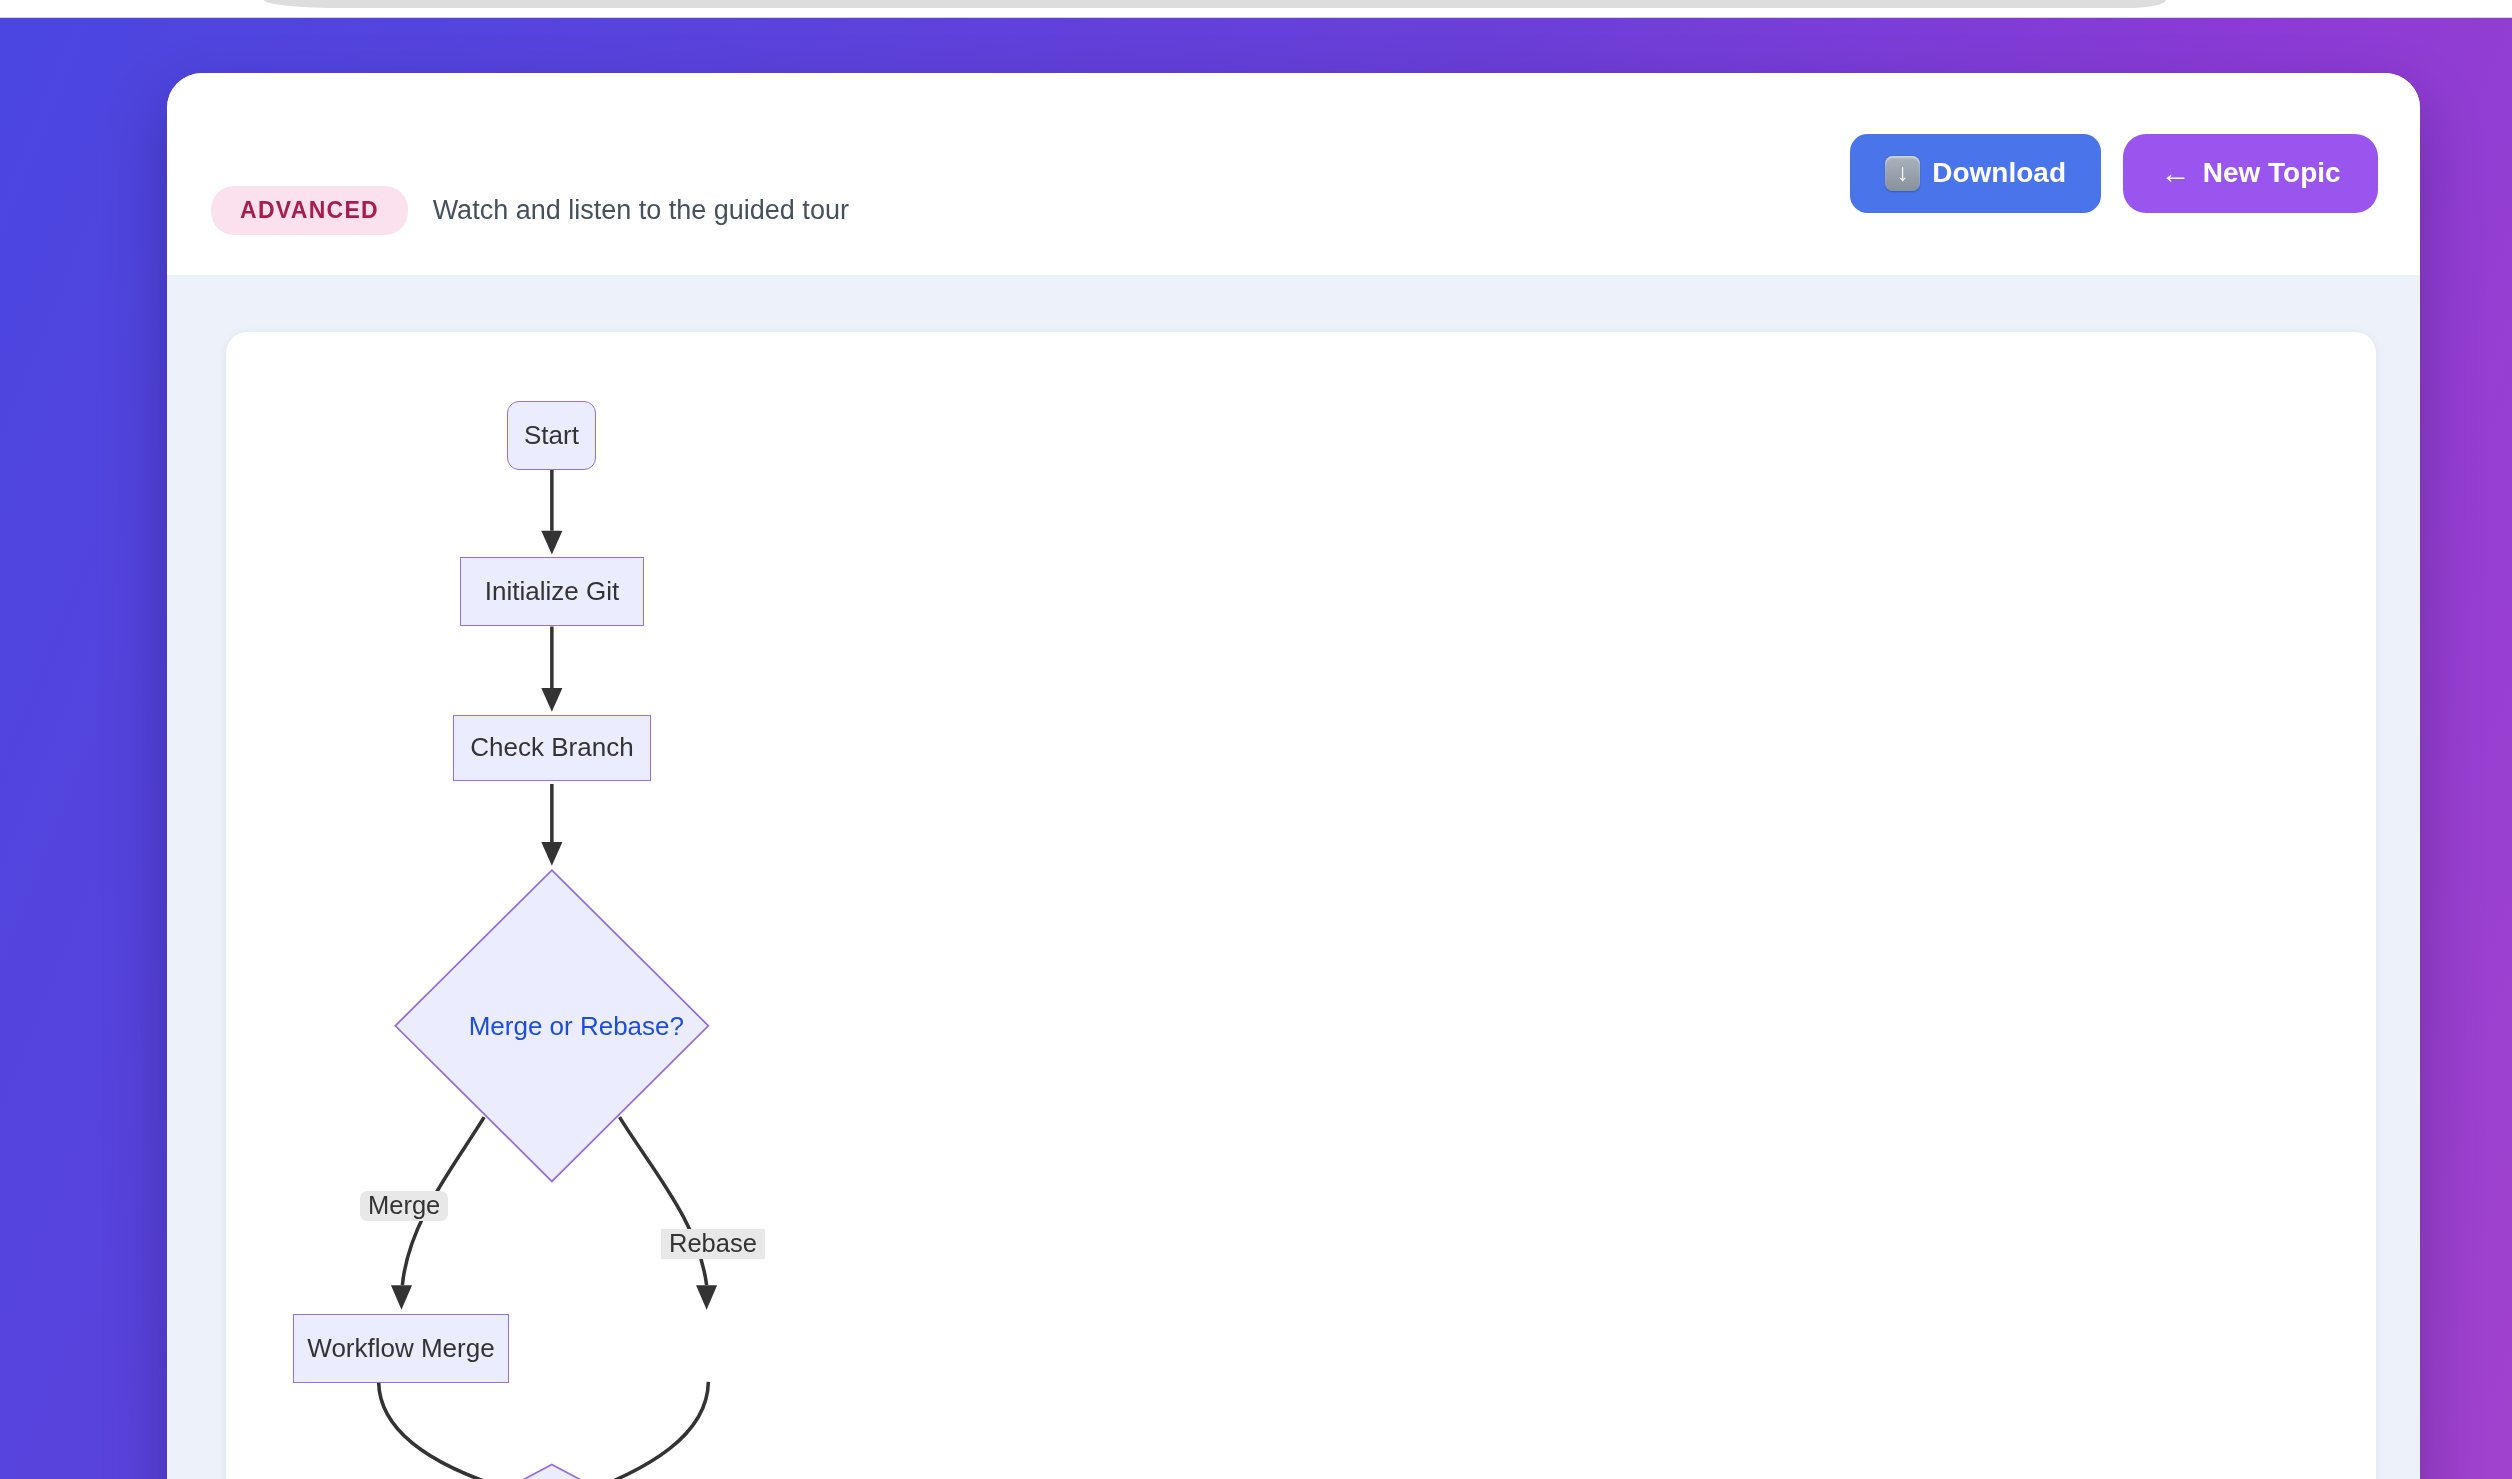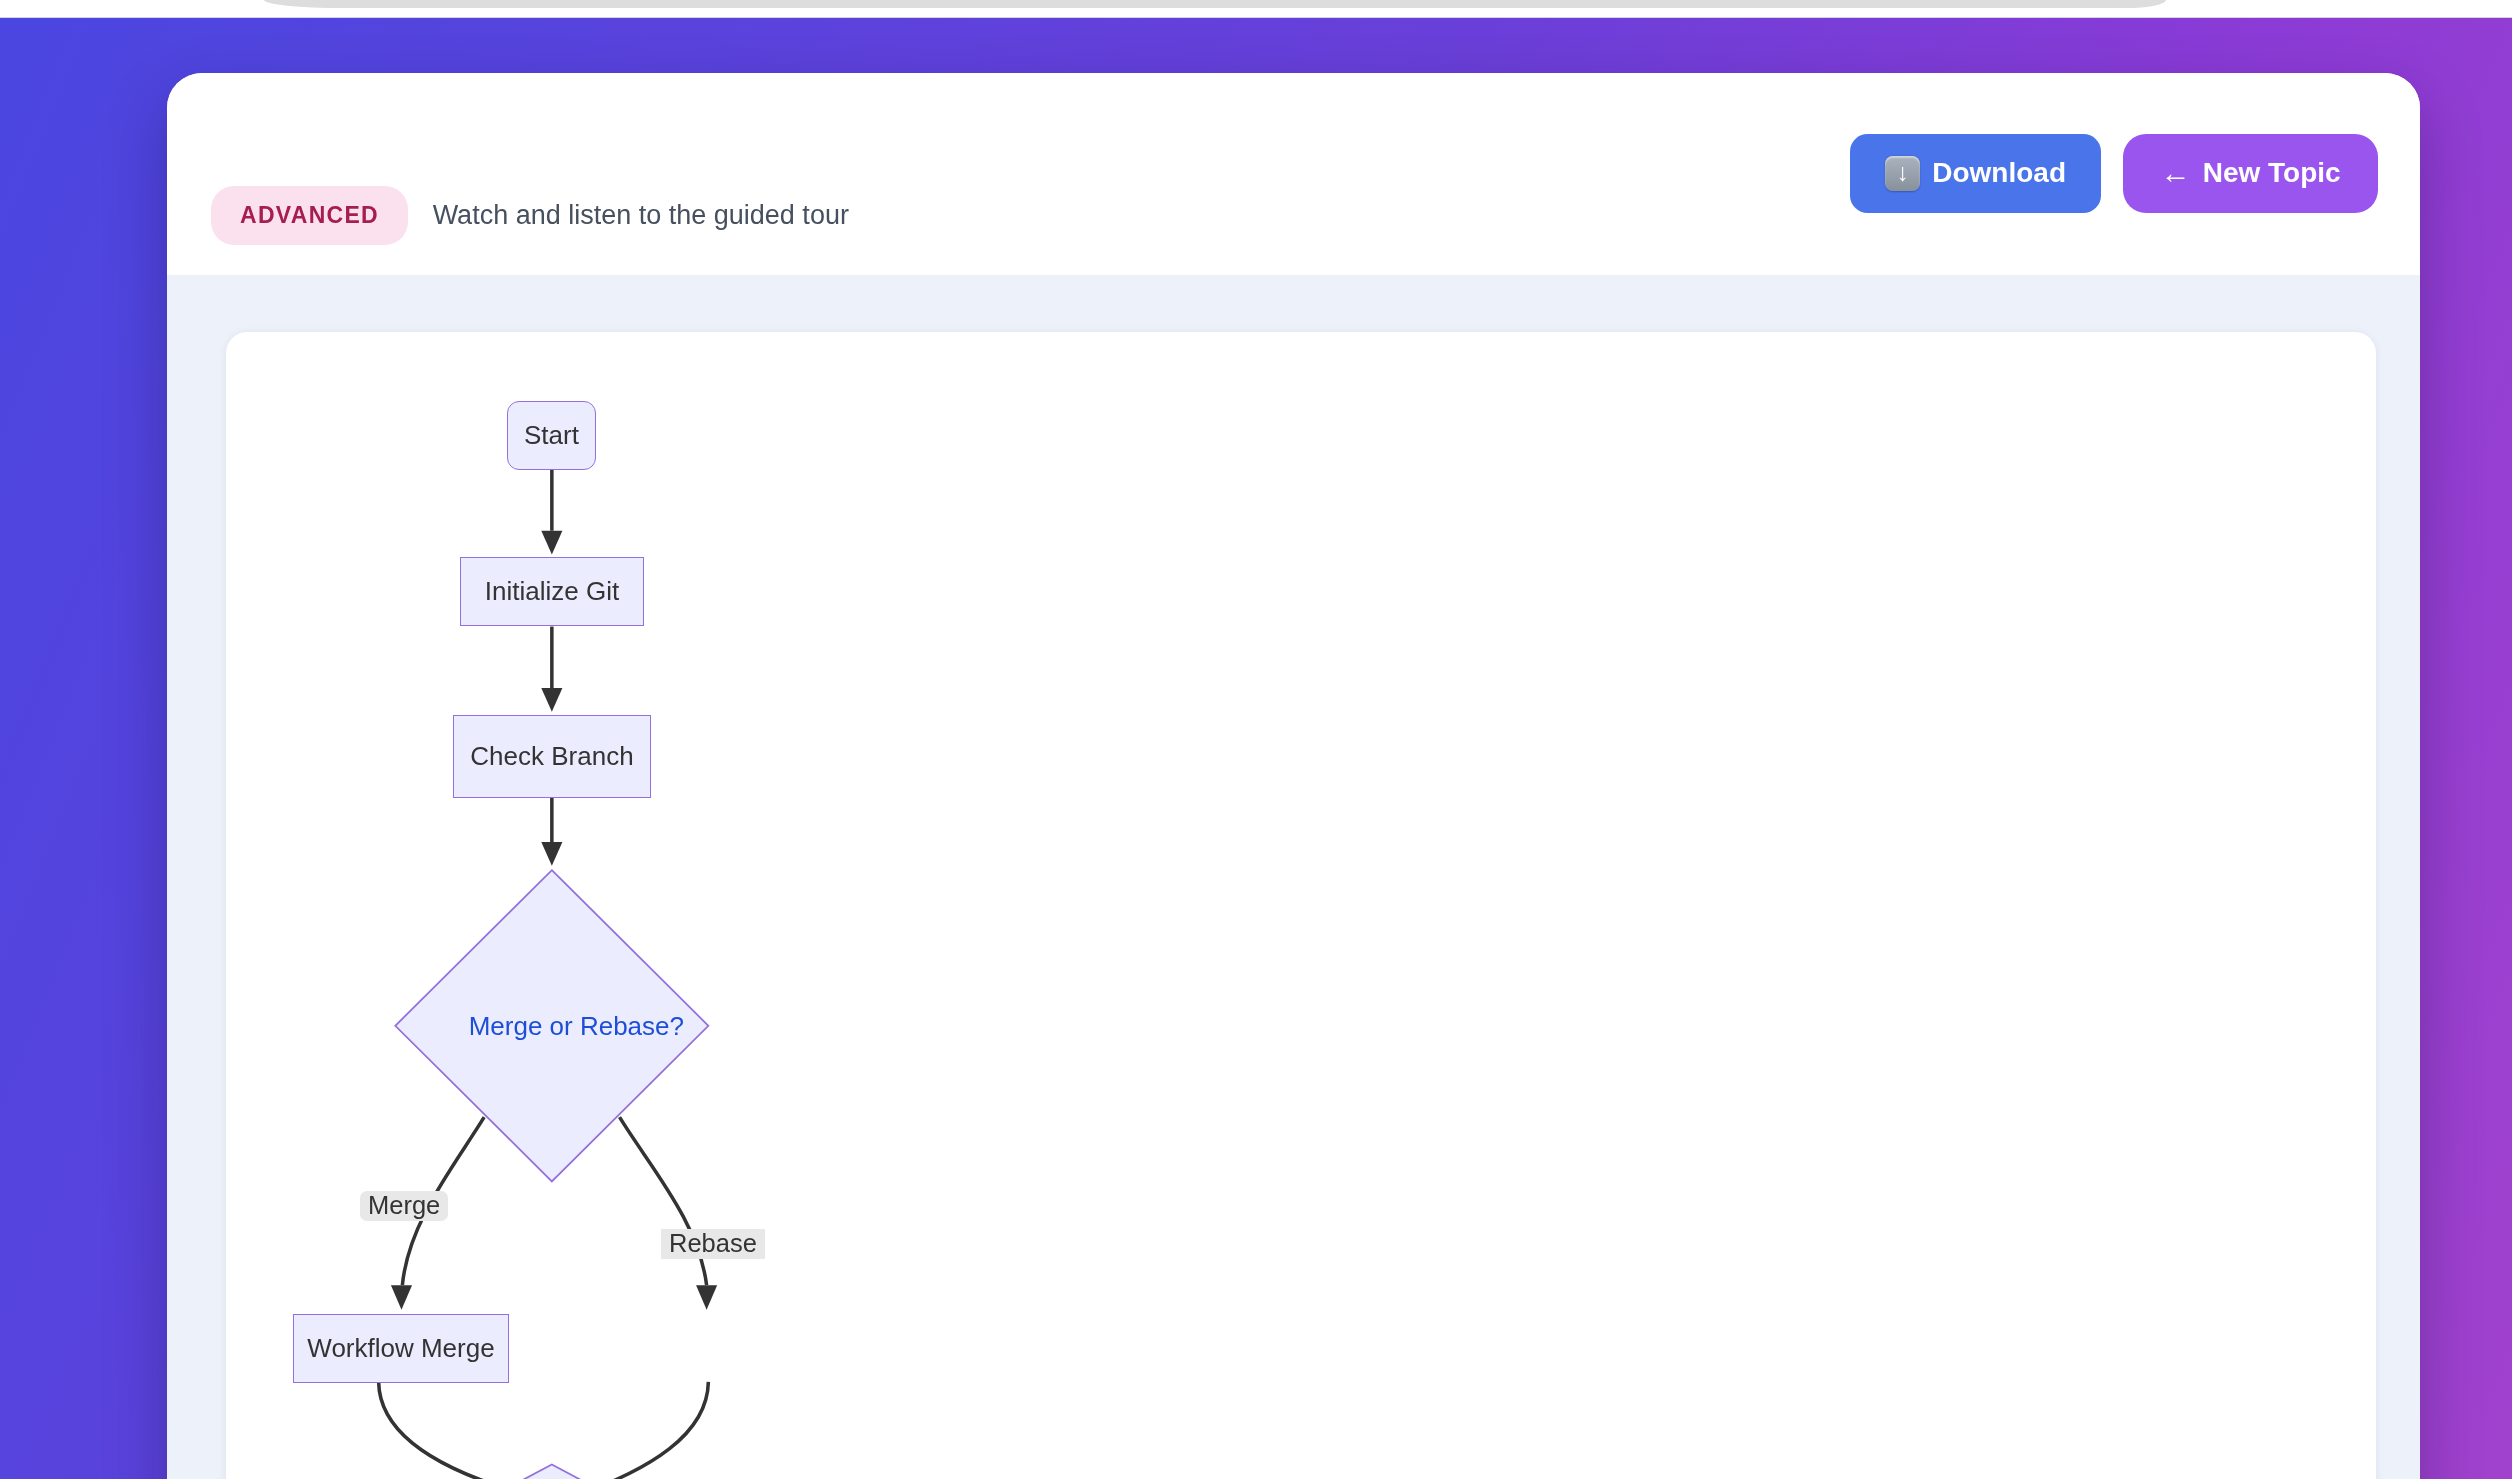--- a/index.html
+++ b/index.html
@@ -14,21 +14,21 @@
   .page { position:absolute; left:0; top:17.6px; width:2512px; height:1462px;
       background:linear-gradient(112deg, #4b46e0 0%, #6a3fd9 48%, #8a3bd6 72%, #a142ce 100%); }
 
   
   .card { position:absolute; left:167px; top:55px; width:2253px; height:1548px; background:#ffffff;
       border-radius:35px; box-shadow:0 26px 62px rgba(20,10,60,.30); overflow:hidden; }
   .card-header { position:absolute; left:0; top:0; width:100%; height:202px; background:#ffffff; }
   .page-title { position:absolute; left:44px; top:37px; font-size:50px; line-height:56px; font-weight:800;
       letter-spacing:-0.9px; color:#24303f; }
   .badge-row { position:absolute; left:44px; top:113px; display:flex; align-items:center; gap:24.6px; }
-  .level-badge { display:inline-flex; align-items:center; height:59px; padding:0 29px; background:#fbe1ee;
+  .level-badge { display:inline-flex; align-items:center; height:49px; padding:0 29px; background:#fbe1ee;
       color:#a61e4e; font-size:23px; font-weight:bold; letter-spacing:1.3px; border-radius:23px; }
   .page-subtitle { font-size:27px; color:#46505e; }
   .header-buttons { position:absolute; right:42px; top:61px; display:flex; gap:22px; }
   .btn { display:flex; align-items:center; justify-content:center; gap:12.3px; height:79px; border:none;
       border-radius:17.6px; font-family:"Liberation Sans",sans-serif; font-size:28px; font-weight:bold; color:#ffffff; cursor:pointer; }
   .btn-download { width:251px; background:#4a74ea; }
   .btn-newtopic { width:255px; background:#9b55ef; border-radius:23px; }
   .dl-icon { display:inline-flex; align-items:center; justify-content:center; width:35px; height:35px;
       border-radius:8px; background:linear-gradient(180deg,#aab3bd 0%, #87919c 100%);
       box-shadow:inset 0 1.8px 1.8px rgba(255,255,255,.5), 0 0.9px 1.8px rgba(0,0,0,.25);
@@ -97,21 +97,21 @@
             <polygon points="534,1084 558,1084 546,1112"></polygon>
           </g>
 
           <polygon points="370,612 548,789 370,966 192,789" fill="#ececff" stroke="#9370db" stroke-width="2"></polygon>
 
           <polygon points="370,1288 432,1321 370,1354 308,1321" fill="#ececff" stroke="#9370db" stroke-width="2"></polygon>
         </svg>
 
         <div class="fc-node" style="left:281px; top:69px;  width:89px; height:69px;border-radius:12px;">Start</div>
         <div class="fc-node" style="left:234px; top:225px; width:184px; height:69px;">Initialize Git</div>
-        <div class="fc-node" style="left:227px; top:383px; width:198px; height:83px;">Check Branch</div>
+        <div class="fc-node" style="left:227px; top:383px; width:198px; height:66px;">Check Branch</div>
         <div class="fc-decision-text" style="left:194px; top:679px; width:264px;">Merge or Rebase?</div>
         <span class="fc-label" style="left:134px; top:859px;border-radius:7px;">Merge</span>
         <span class="fc-label" style="left:435px; top:897px;">Rebase</span>
         <div class="fc-node" style="left:67px;  top:982px; width:216px; height:69px;">Workflow Merge</div>
 
       </div>
     </div>
 
   </div>
 </div>

